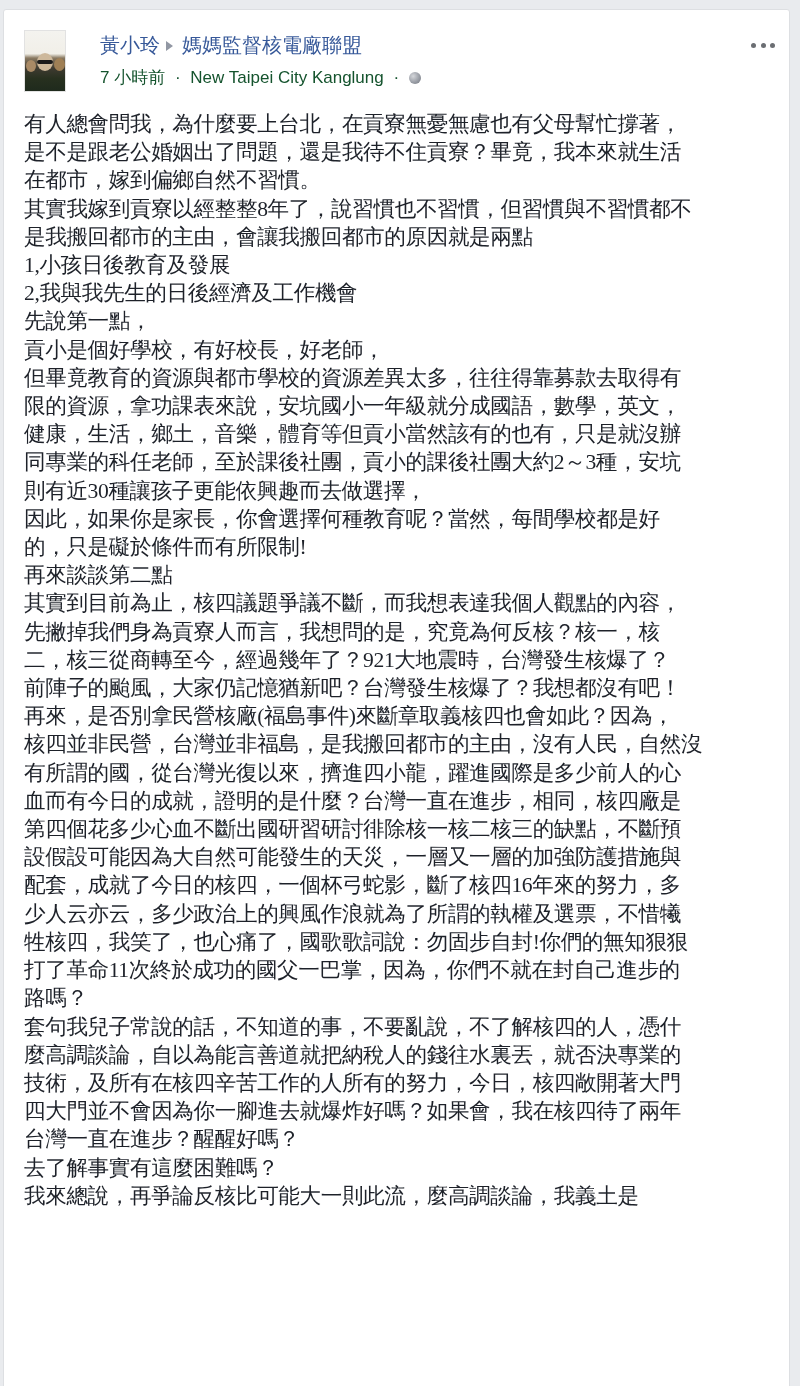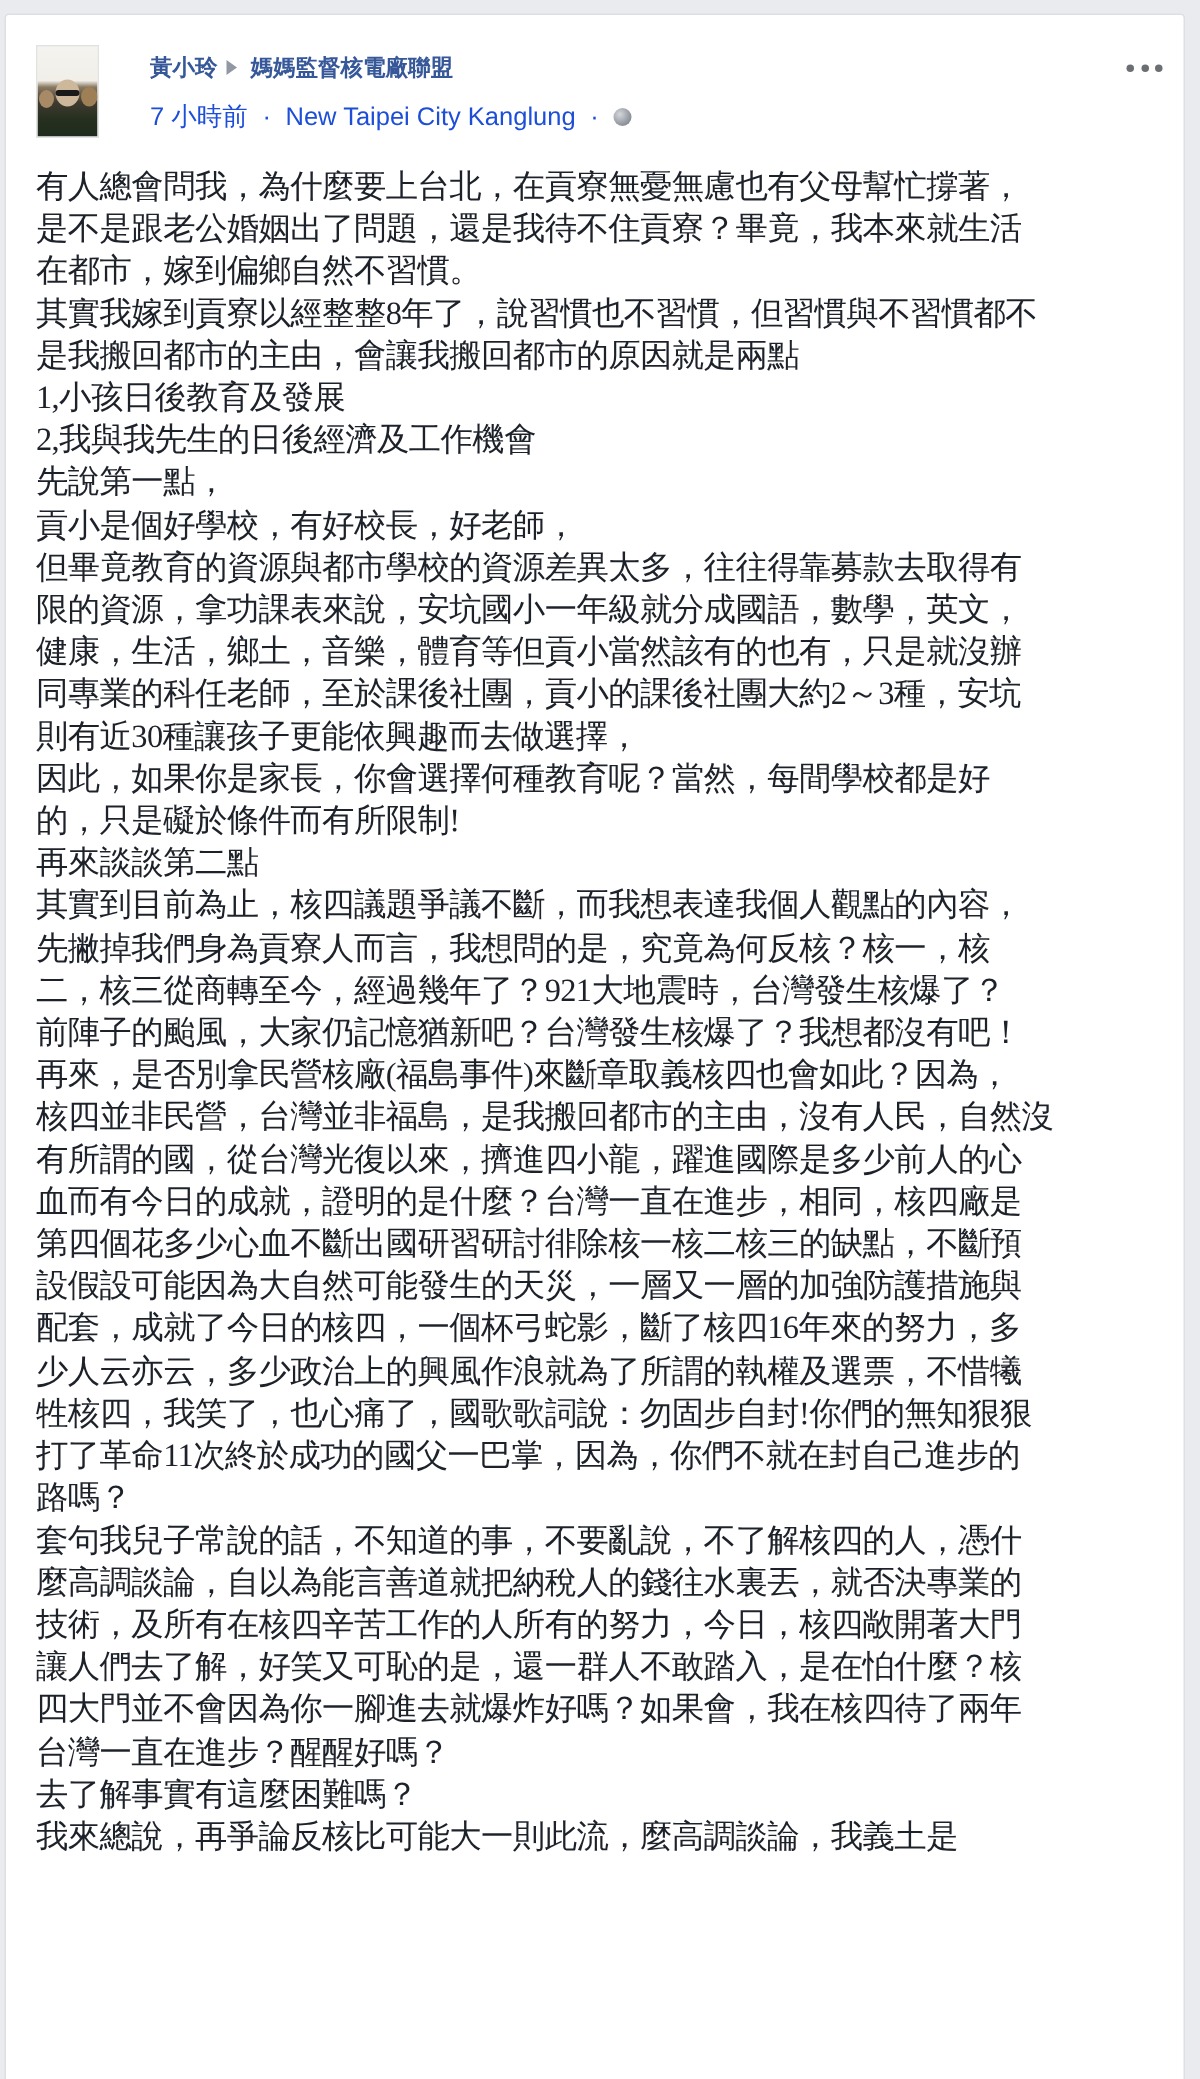--- a/index.html
+++ b/index.html
@@ -74,22 +74,22 @@
       width: 10px;
       height: 12px;
       border-radius: 50%;
       background: #a98a66;
     }
     .title-line {
       position: absolute;
       left: 96px;
       top: 22px;
       white-space: nowrap;
-      font-size: 15px;
-      font-weight: bold;
+      font-size: 20px;
+      font-weight: normal;
       color: #365899;
       line-height: 26px;
     }
     .title-line .arrow {
       display: inline-block;
       width: 0;
       height: 0;
       border-top: 5px solid transparent;
       border-bottom: 5px solid transparent;
       border-left: 7px solid #9197a3;
@@ -97,21 +97,21 @@
       vertical-align: middle;
       position: relative;
       top: -1px;
     }
     .meta-line {
       position: absolute;
       left: 96px;
       top: 57px;
       white-space: nowrap;
       font-size: 17px;
-      color: #1d4ed8;
+      color: #14532d;
       line-height: 22px;
       font-family: "Liberation Sans", sans-serif;
     }
     .meta-line .sep {
       margin: 0 5px;
     }
     .globe {
       display: inline-block;
       width: 12px;
       height: 12px;
@@ -214,19 +214,18 @@
     <p>第四個花多少心血不斷出國研習研討徘除核一核二核三的缺點，不斷預</p>
     <p>設假設可能因為大自然可能發生的天災，一層又一層的加強防護措施與</p>
     <p>配套，成就了今日的核四，一個杯弓蛇影，斷了核四16年來的努力，多</p>
     <p>少人云亦云，多少政治上的興風作浪就為了所謂的執權及選票，不惜犧</p>
     <p>牲核四，我笑了，也心痛了，國歌歌詞說：勿固步自封!你們的無知狠狠</p>
     <p>打了革命11次終於成功的國父一巴掌，因為，你們不就在封自己進步的</p>
     <p>路嗎？</p>
     <p>套句我兒子常說的話，不知道的事，不要亂說，不了解核四的人，憑什</p>
     <p>麼高調談論，自以為能言善道就把納稅人的錢往水裏丟，就否決專業的</p>
     <p>技術，及所有在核四辛苦工作的人所有的努力，今日，核四敞開著大門</p>
-    <p>讓人們去了解，好笑又可恥的是，還一群人不敢踏入，是在怕什麼？核</p>
     <p>四大門並不會因為你一腳進去就爆炸好嗎？如果會，我在核四待了兩年</p>
     <p>台灣一直在進步？醒醒好嗎？</p>
     <p>去了解事實有這麼困難嗎？</p>
     <p>我來總說，再爭論反核比可能大一則此流，麼高調談論，我義土是</p>
   </div>
 </div>
 
 </body></html>

